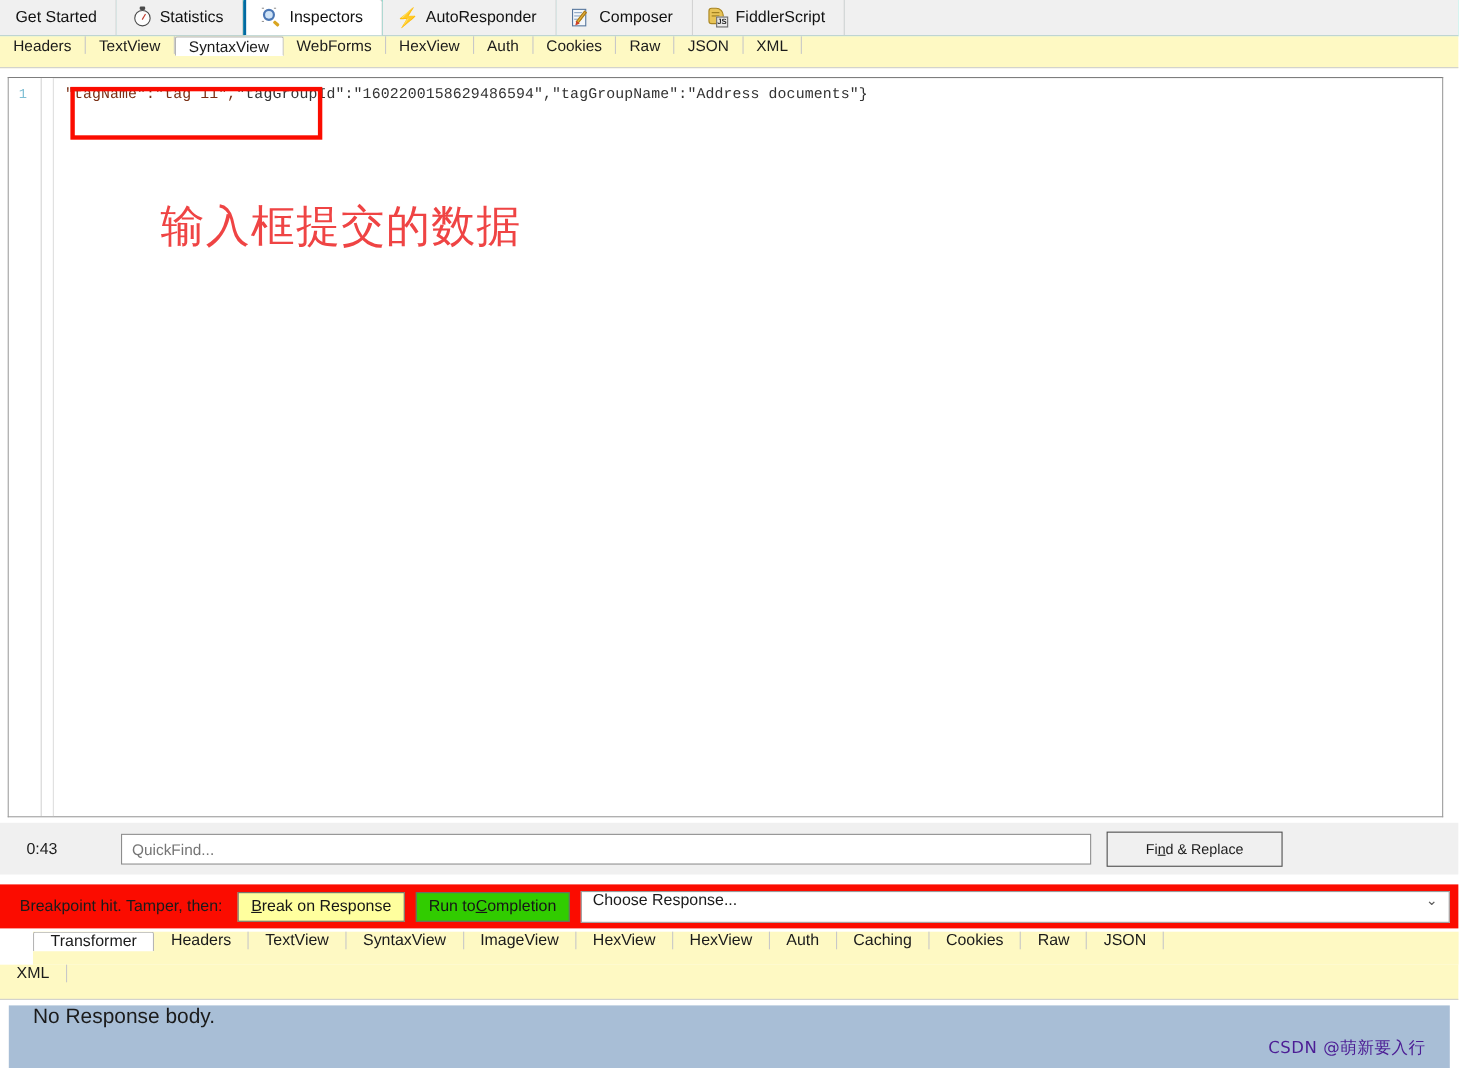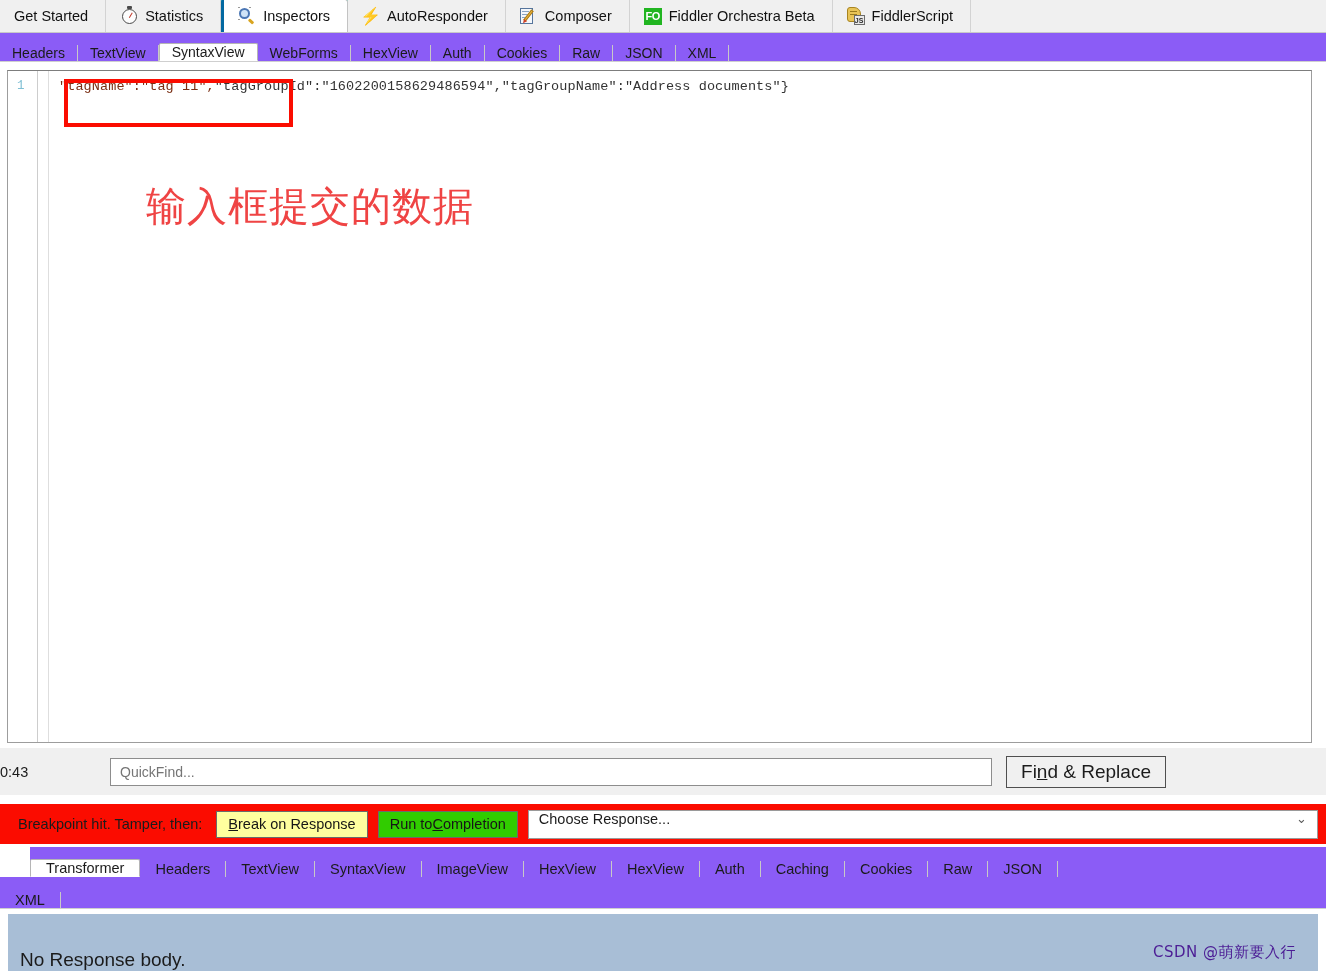--- a/index.html
+++ b/index.html
@@ -202,22 +202,22 @@
     font-weight: bold;
     display: flex;
     align-items: center;
     justify-content: center;
     box-sizing: border-box;
   }
 
   
   .subtab-row {
     display: flex;
-    align-items: flex-end;
-    background: #8b5cf6;
+    align-items: flex-start;
+    background: #fef9c3;
     box-sizing: border-box;
     height: 28px;
   }
   .subtab {
     display: flex;
     align-items: center;
     padding: 0 12px;
     font-size: 14px;
     color: #1b1b1b;
     border-right: 1px solid #c8c8c8;
@@ -322,20 +322,21 @@
     position: absolute;
     left: 0; top: 748px;
     width: 1326px; height: 47px;
     background: #f0f0f0;
     display: flex;
     align-items: center;
     box-sizing: border-box;
   }
   .qf-timer {
     width: 110px;
+    padding-left: 24px;
     box-sizing: border-box;
     font-size: 14.5px;
     color: #1b1b1b;
     flex: none;
   }
   .qf-input {
     width: 882px;
     height: 28px;
     background: #ffffff;
     border: 1px solid #8d8d8d;
@@ -350,21 +351,21 @@
   .qf-btn {
     margin-left: 14px;
     width: 160px;
     height: 32px;
     background: #f0f0f0;
     border: 1.6px solid #4f4f4f;
     box-sizing: border-box;
     display: flex;
     align-items: center;
     justify-content: center;
-    font-size: 19px;
+    font-size: 13px;
     color: #1b1b1b;
     flex: none;
   }
   .qf-btn u { text-decoration: underline; }
 
   
   .bp-bar {
     position: absolute;
     left: 0; top: 804px;
     width: 1326px; height: 40px;
@@ -433,22 +434,22 @@
   .resp-subtabs-2 .subtab { font-size: 14.5px; padding: 0 15px; }
 
   
   .resp-body {
     position: absolute;
     left: 8px; top: 914px;
     width: 1310px; height: 57px;
     background: #a8bed6;
     box-sizing: border-box;
     display: flex;
-    align-items: flex-end;
-    padding-left: 12px;
+    align-items: flex-start;
+    padding-left: 22px;
     font-size: 19px;
     color: #1b1b1b;
   }
   .watermark {
     position: absolute;
     right: 22px;
     bottom: 9px;
     font-family: "DejaVu Sans", sans-serif;
     font-size: 15px;
     color: #4c1d95;
@@ -492,26 +493,20 @@
       <span class="ico-composer">
           <span class="page"></span>
           <span class="lines"></span>
           <span class="pencil"></span>
         </span>
     </span>
     <span>Composer</span>
   </div>
   <div class="main-tab">
     <span class="tab-ico">
-        <span class="ico-fo">FO</span>
-      </span>
-    <span>Fiddler Orchestra Beta</span>
-  </div>
-  <div class="main-tab">
-    <span class="tab-ico">
       <span class="ico-fs">
           <span class="scroll"></span>
           <span class="js">JS</span>
         </span>
     </span>
     <span>FiddlerScript</span>
   </div>
   <div class="tabstrip-filler"></div>
 </div>
 

